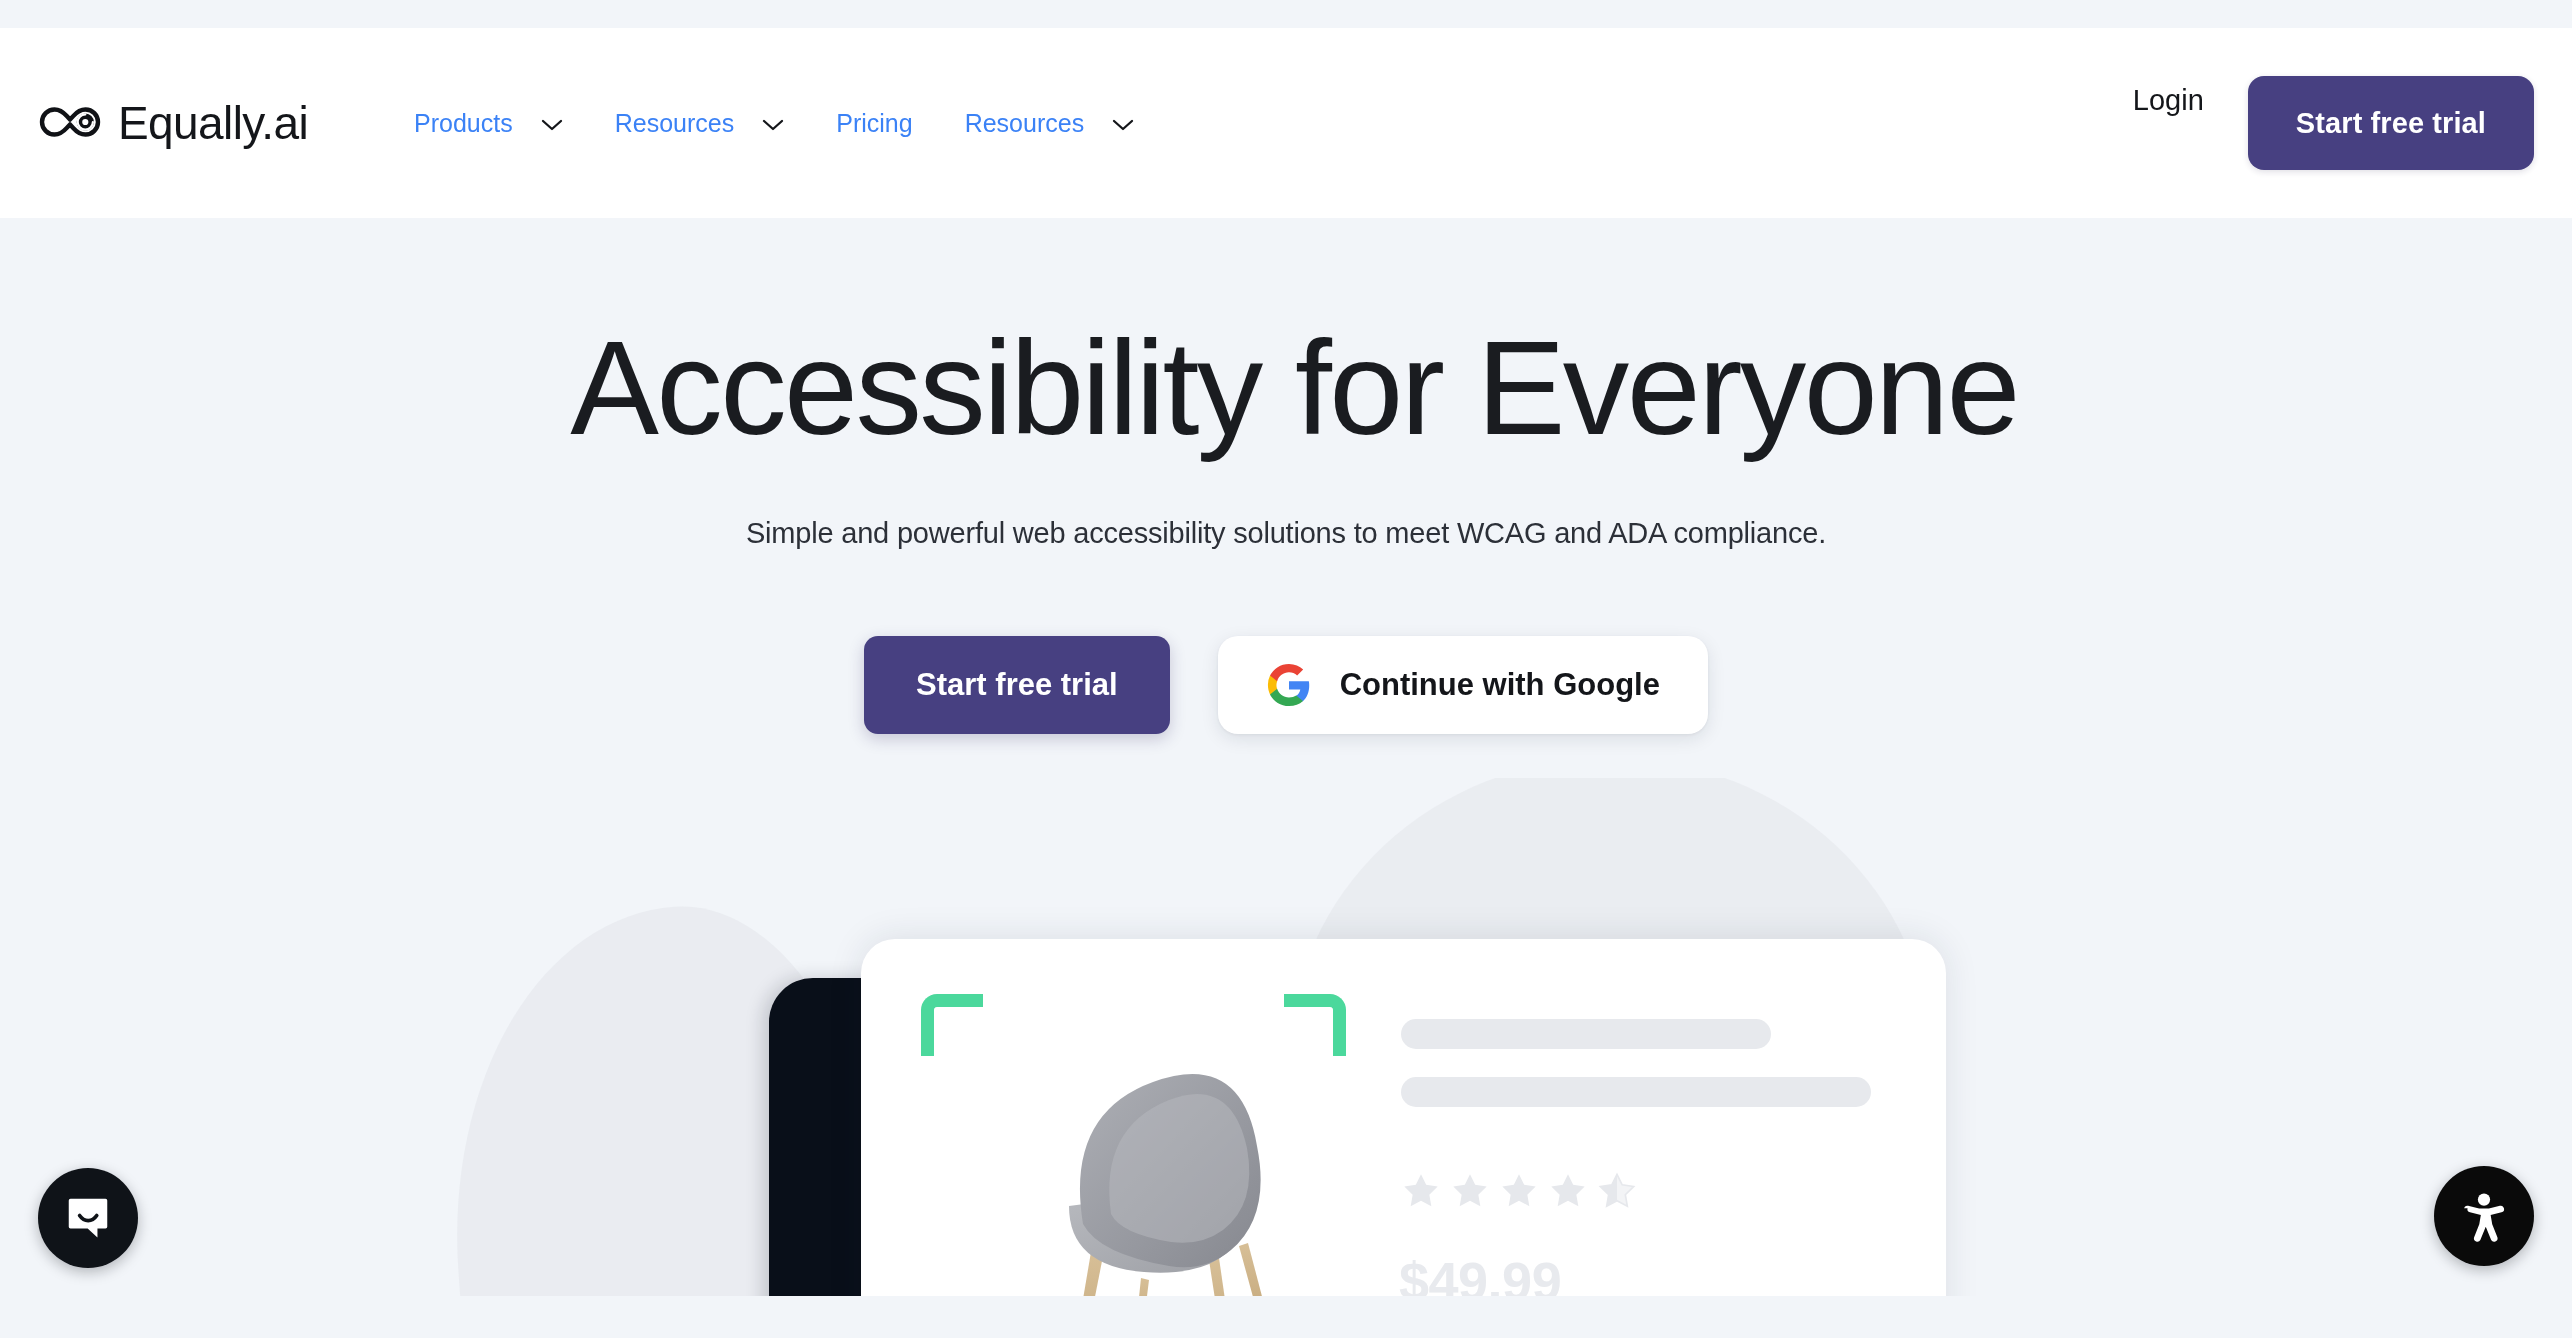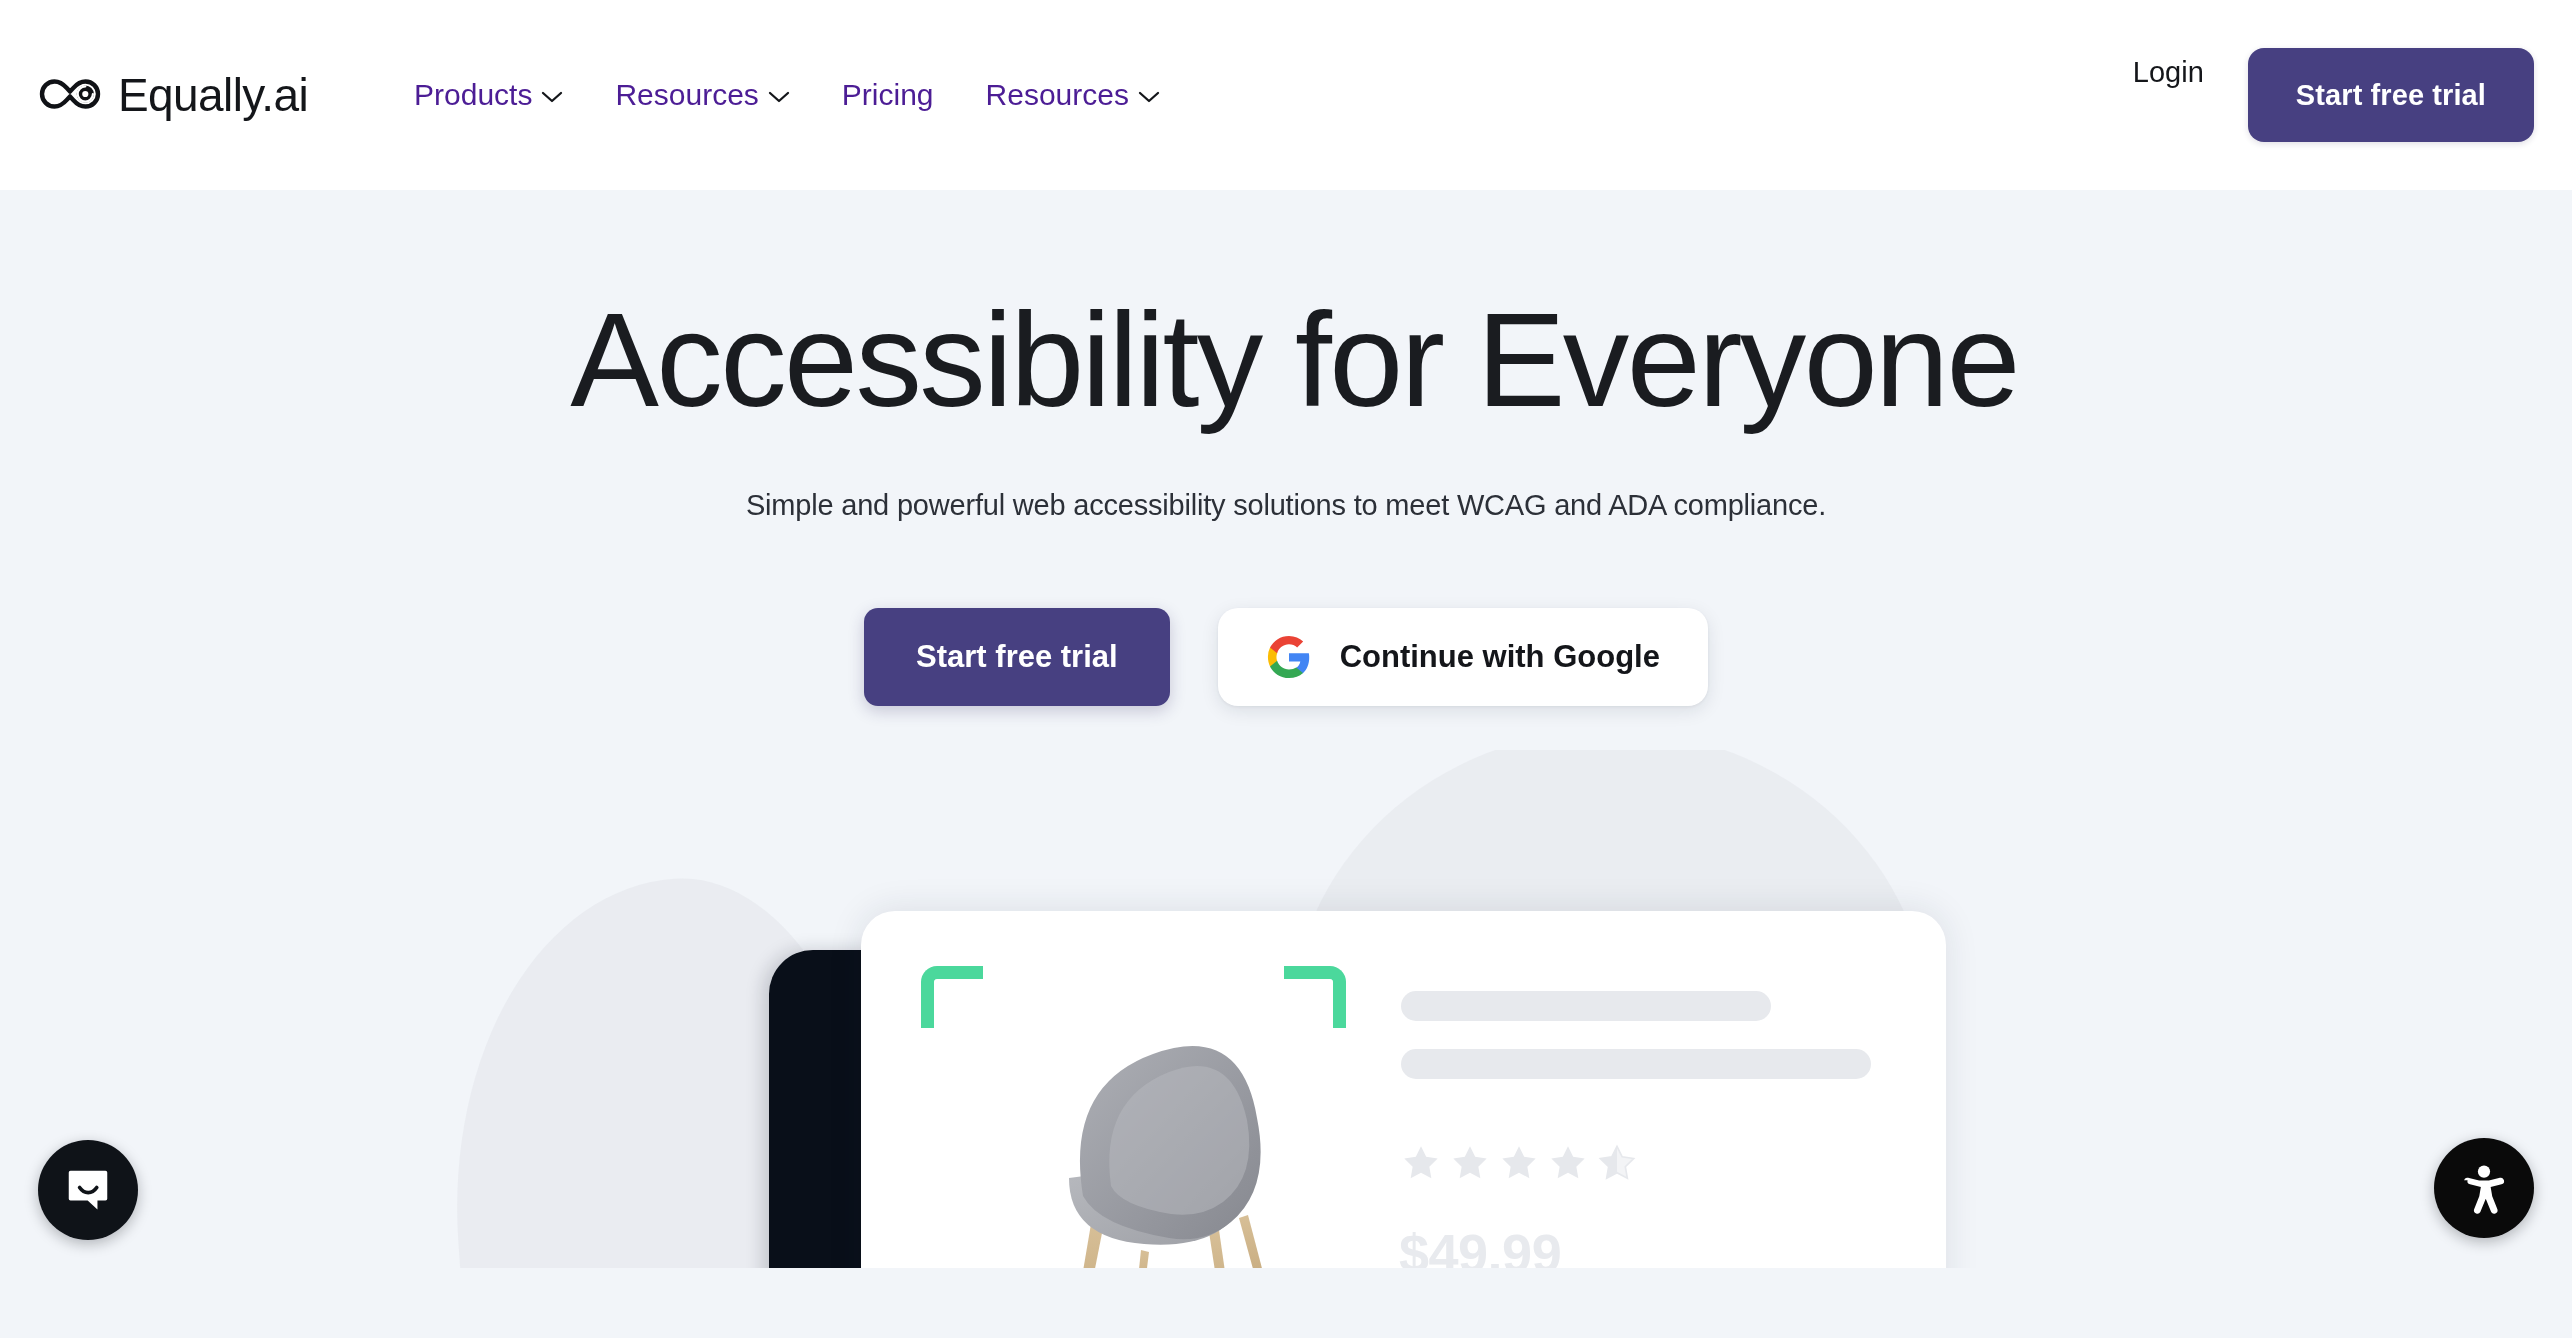--- a/index.html
+++ b/index.html
@@ -3,43 +3,43 @@
 <meta charset="utf-8">
 <title>Equally.ai — Accessibility for Everyone</title>
 <style>
   * { margin:0; padding:0; box-sizing:border-box; }
   html,body { width:2572px; height:1338px; overflow:hidden; }
   body {
     font-family:"Liberation Sans", sans-serif;
     background:#f2f5f9;
     -webkit-font-smoothing:antialiased;
   }
-  .page { position:relative; width:2572px; height:1268px; overflow:hidden; background:#f2f5f9; }
+  .page { position:relative; width:2572px; height:1268px; overflow:hidden; background:#f2f5f9;margin-top:28px; }
 
   
   .header{
     position:absolute; top:0; left:0; width:2572px; height:190px;
     background:#ffffff; display:flex; align-items:center;
     z-index:40;
   }
   .header-inner{
     width:100%; height:100%; display:flex; align-items:center;
     padding:0 38px 0 38px;
   }
   .brand{ display:flex; align-items:center; gap:16px; cursor:pointer; text-decoration:none; }
   .brand-mark{ width:64px; height:40px; display:block; flex:none; }
   .brand-name{
     font-size:46px; color:#14161a; letter-spacing:-0.6px; font-weight:400;
     line-height:1; white-space:nowrap;
   }
 
   .nav{ display:flex; align-items:center; margin-left:80px; gap:0; }
   .nav-item{
-    display:flex; align-items:center; gap:9px;
-    font-size:30px; color:#4c1d95; padding:12px 26px; cursor:pointer;
+    display:flex; align-items:center; gap:28px;
+    font-size:25px; color:#3b82f6; padding:12px 26px; cursor:pointer;
     white-space:nowrap; border-radius:8px; line-height:1;
   }
   .chev{ width:22px; height:14px; display:block; flex:none; margin-top:3px; }
 
   .header-right{ margin-left:auto; display:flex; gap:38px; }
   .login-link{
     font-size:29px; color:#14161a; cursor:pointer; white-space:nowrap;
     padding:10px 6px; line-height:1;
   }
   .btn-trial-header{

